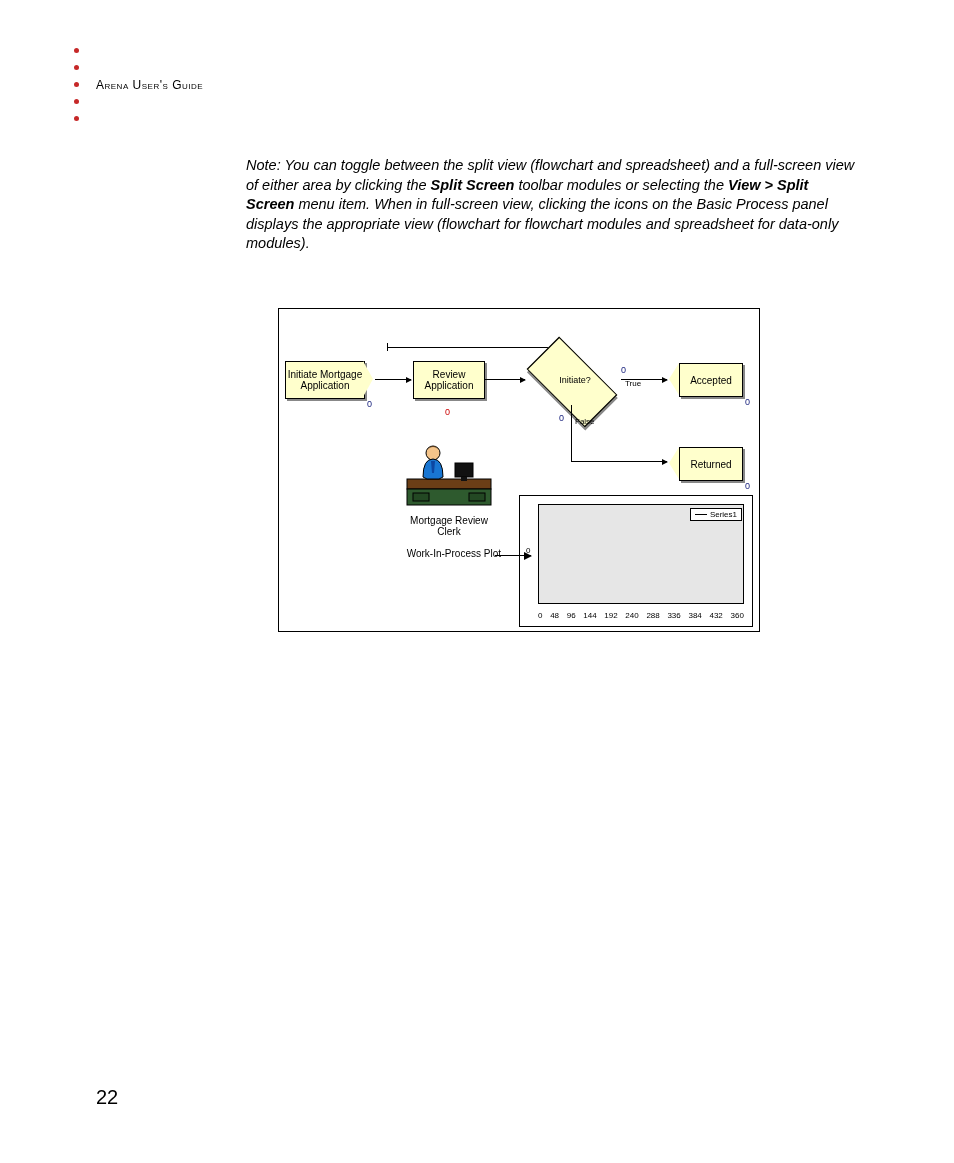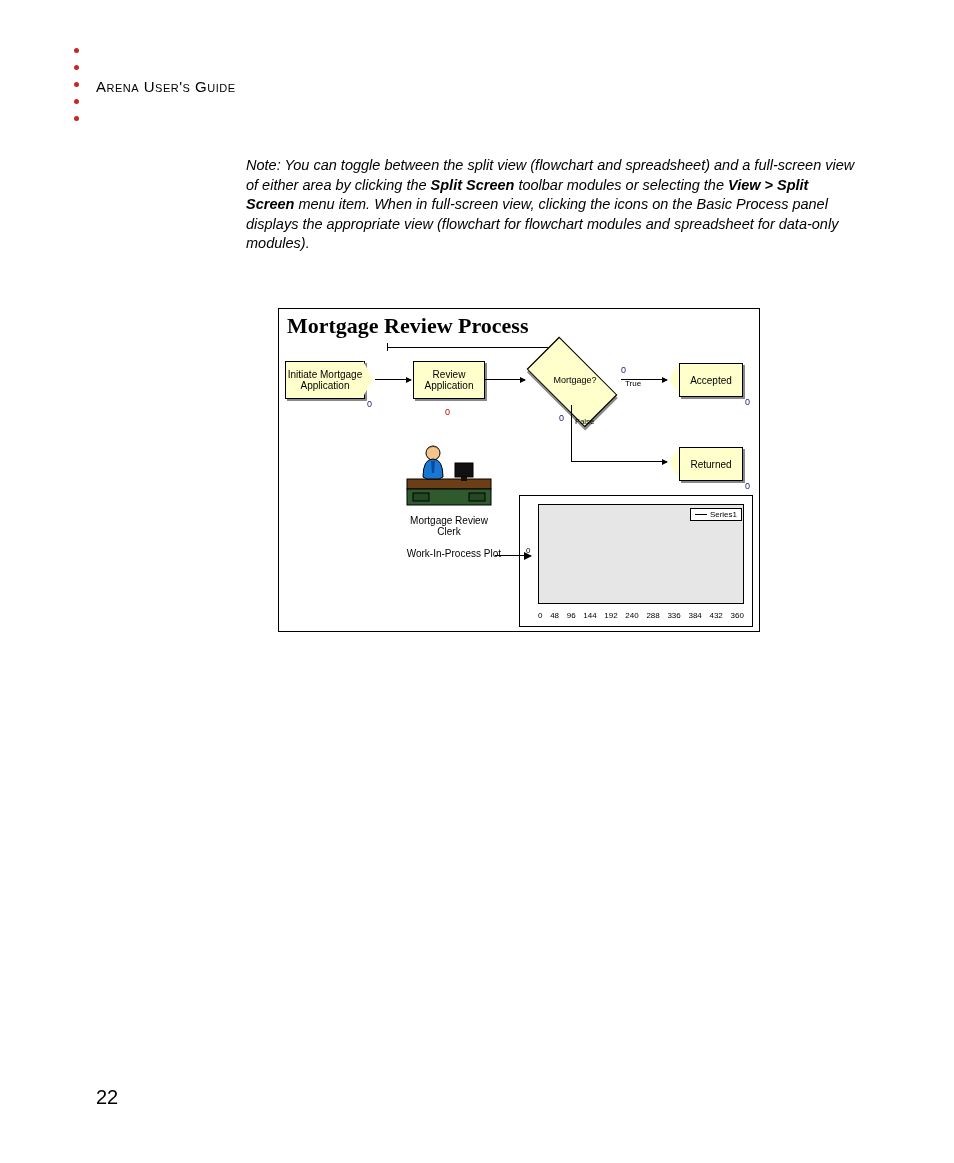--- a/index.html
+++ b/index.html
@@ -24,21 +24,21 @@
     width: 5px;
     height: 5px;
     border-radius: 50%;
     background: #c62828;
     margin-bottom: 12px;
   }
   .header-title {
     position: absolute;
     left: 96px;
     top: 78px;
-    font-size: 15px;
+    font-size: 12px;
     letter-spacing: 0.5px;
     font-variant: small-caps;
   }
   .note {
     position: absolute;
     left: 246px;
     top: 156px;
     width: 612px;
     font-style: italic;
     font-size: 14.5px;
@@ -207,21 +207,20 @@
 
   <div class="note">
     <span>Note: You can toggle between the split view (flowchart and spreadsheet) and a full-screen view of either area by clicking the </span>
     <span class="bold">Split Screen</span>
     <span> toolbar modules or selecting the </span>
     <span class="bold">View &gt; Split Screen</span>
     <span> menu item. When in full-screen view, clicking the icons on the Basic Process panel displays the appropriate view (flowchart for flowchart modules and spreadsheet for data-only modules).</span>
   </div>
 
   <div class="figure">
-    <div class="fig-title">Mortgage Review Process</div>
 
     <div class="fallback-line" style="left:108px; top:38px; width:172px; height:1px;"></div>
     <div class="fallback-line" style="left:108px; top:34px; width:1px; height:8px;"></div>
     <div class="fallback-line" style="left:280px; top:34px; width:1px; height:8px;"></div>
 
     <div class="shape-box" style="left:6px; top:52px; width:78px; height:36px;">
       <span>Initiate Mortgage Application</span>
     </div>
     <div style="position:absolute; left:84px; top:52px; width:0; height:0; border-top:18px solid transparent; border-bottom:18px solid transparent; border-left:10px solid #ffffcc;"></div>
     <div class="tiny-num" style="left:88px; top:90px;">0</div>
@@ -229,21 +228,21 @@
     <div class="arrow-h" style="left:96px; top:70px; width:36px;"></div>
 
     <div class="shape-box" style="left:134px; top:52px; width:70px; height:36px;">
       <span>Review Application</span>
     </div>
     <div class="red-num" style="left:166px; top:98px;">0</div>
 
     <div class="arrow-h" style="left:206px; top:70px; width:40px;"></div>
 
     <div class="diamond" style="left:260px; top:50px;"></div>
-    <div class="diamond-label" style="left:256px; top:66px;">Mortgage?</div>
+    <div class="diamond-label" style="left:256px; top:66px;">Initiate?</div>
     <div class="tiny-num" style="left:342px; top:56px;">0</div>
     <div class="tiny-num" style="left:280px; top:104px;">0</div>
     <div class="tiny-label" style="left:346px; top:70px;">True</div>
     <div class="tiny-label" style="left:296px; top:108px;">False</div>
 
     <div class="arrow-h" style="left:342px; top:70px; width:46px;"></div>
 
     <div style="position:absolute; left:390px; top:54px; width:0; height:0; border-top:16px solid transparent; border-bottom:16px solid transparent; border-right:10px solid #ffffcc;"></div>
     <div class="shape-box" style="left:400px; top:54px; width:62px; height:32px;">
       <span>Accepted</span>

